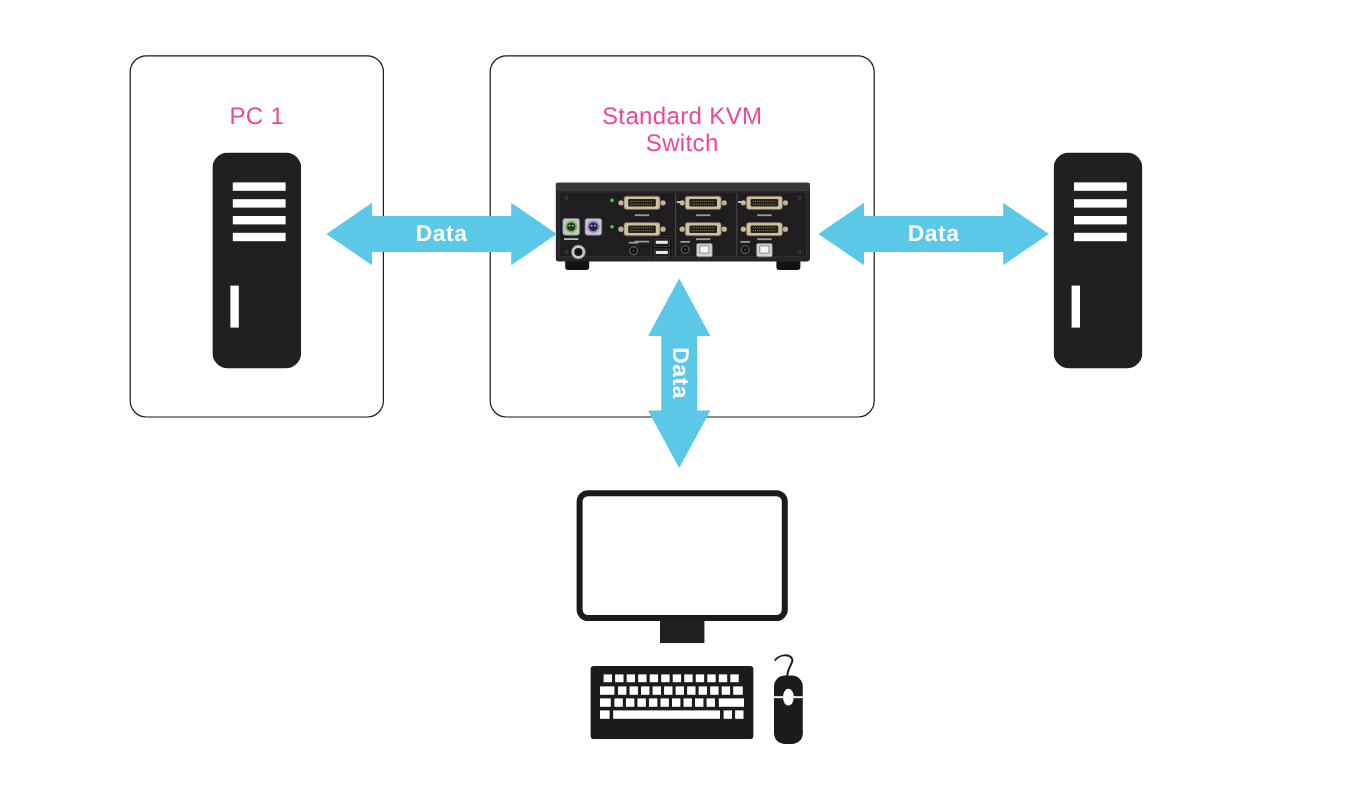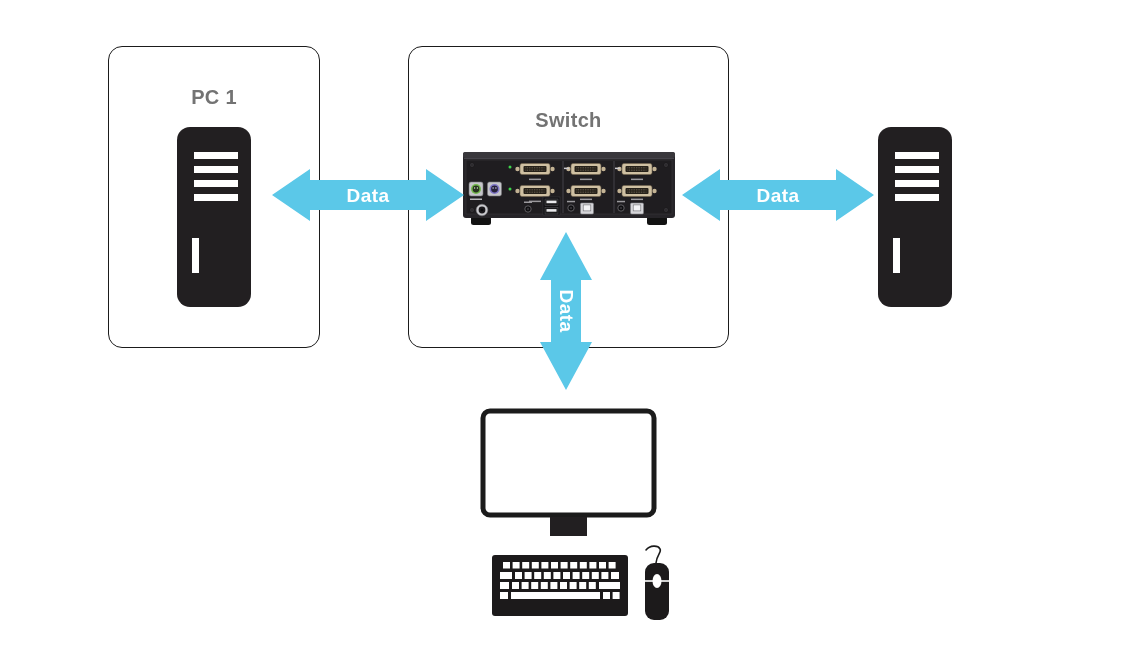--- a/index.html
+++ b/index.html
@@ -10,21 +10,21 @@
   .abs{position:absolute;}
   .node-box{
     position:absolute;border:1.5px solid #1b1b1b;border-radius:14px;background:#fff;
     box-sizing:border-box;
   }
   #box-pc1{left:108px;top:46px;width:212px;height:302px;}
   #box-kvm{left:408px;top:46px;width:321px;height:302px;}
   #box-pc2{left:812px;top:46px;width:208px;height:302px;}
   .node-title{
     position:absolute;left:0;right:0;top:39px;text-align:center;
-    font-size:20px;font-weight:bold;color:#737373;letter-spacing:.3px;line-height:23px;
+    font-size:20px;font-weight:normal;color:#ec4899;letter-spacing:.3px;line-height:23px;
   }
   .arrow{position:absolute;}
   .arrow polygon{fill:var(--accent,#5bc8e8);}
   .arrow-label{
     font-family:"Liberation Sans",sans-serif;font-weight:bold;fill:#ffffff;
     font-size:19px;letter-spacing:.5px;
   }
   svg{display:block;}
 </style>
 </head>
@@ -39,21 +39,21 @@
     <rect x="0" y="0" width="74" height="180" rx="13" fill="#221f21"></rect>
     <rect x="17" y="25" width="44" height="7" fill="#fff"></rect>
     <rect x="17" y="39" width="44" height="7" fill="#fff"></rect>
     <rect x="17" y="53" width="44" height="7" fill="#fff"></rect>
     <rect x="17" y="67" width="44" height="7" fill="#fff"></rect>
     <rect x="15" y="111" width="7" height="35" fill="#fff"></rect>
   </svg>
 
   <div class="node-box" id="box-kvm">
     <div class="node-title">
-      <br>
+      <span>Standard KVM</span><br>
       <span>Switch</span>
     </div>
   </div>
 
   <svg class="abs" style="left:463px;top:152px;" width="212" height="74" viewBox="0 0 212 74" aria-hidden="true">
     <defs>
       <g id="dvi">
         <circle cx="-17.5" cy="0" r="2.2" fill="#c3b394"></circle>
         <circle cx="17.5" cy="0" r="2.2" fill="#c3b394"></circle>
         <rect x="-15" y="-5.5" width="30" height="11" rx="2" fill="#cfc0a2" stroke="#6f6149" stroke-width="0.6"></rect>

